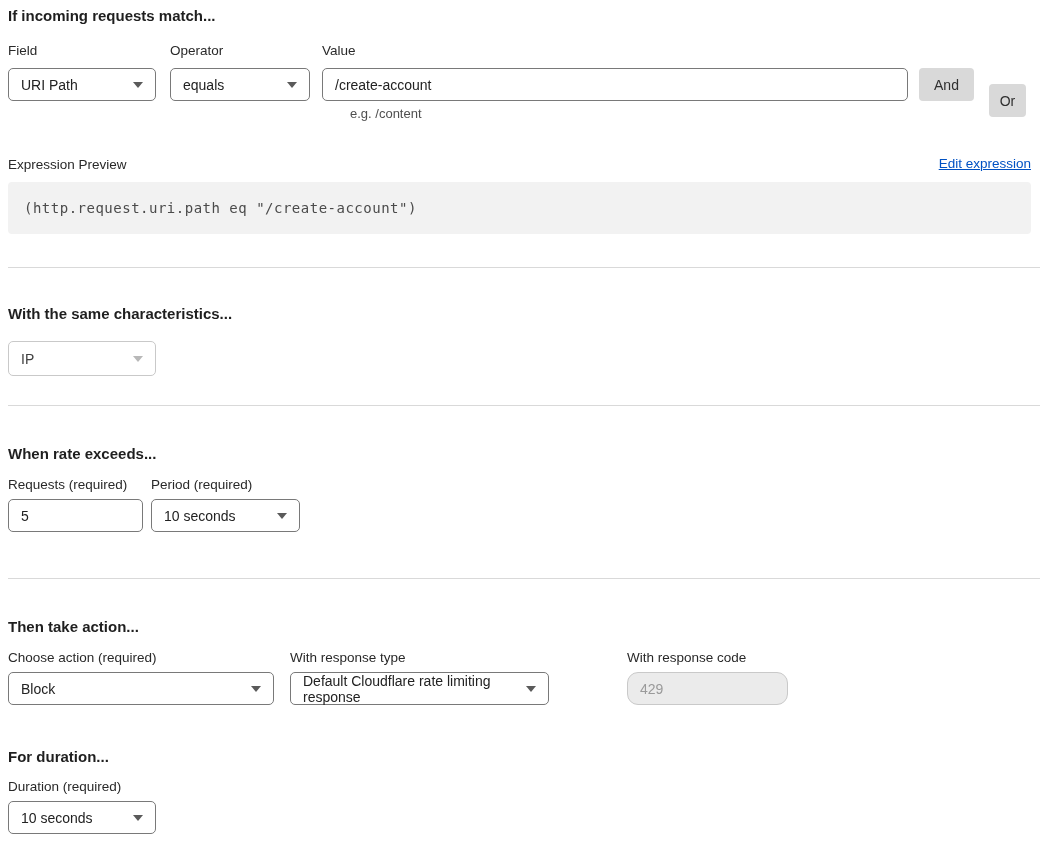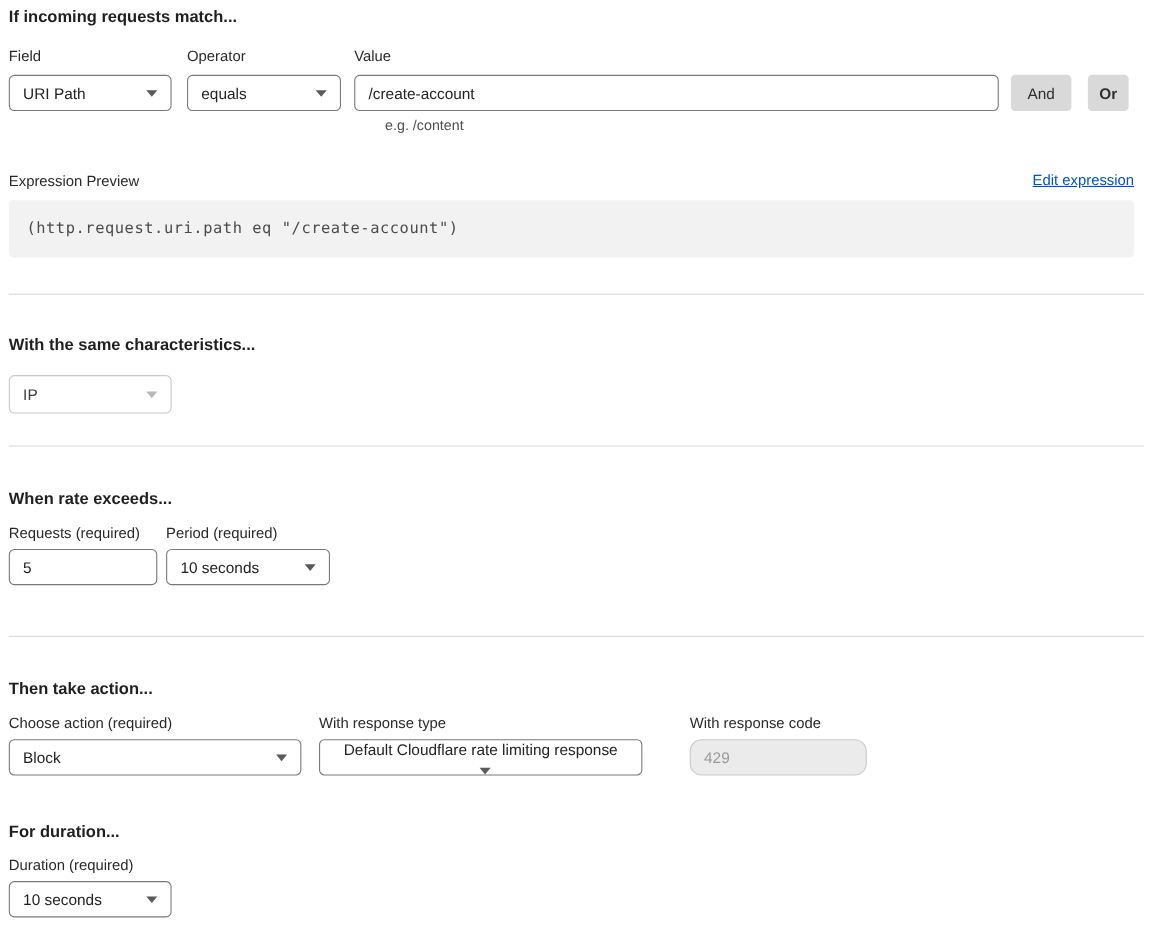--- a/index.html
+++ b/index.html
@@ -63,21 +63,21 @@
   <div class="abs control select" style="left:170px; top:68px; width:140px;">
     <span>equals</span>
     <span class="caret"></span>
   </div>
 
   <div class="abs control" style="left:322px; top:68px; width:586px;">
     <span>/create-account</span>
   </div>
 
   <button class="abs btn" style="left:919px; top:68px; width:55px;">And</button>
-  <button class="abs btn" style="left:989px; top:68px; width:37px;font-weight:bold;">Or</button>
+  <button class="abs btn" style="left:989px; top:84px; width:37px;">Or</button>
 
   <div class="abs hint" style="left:322px; top:106px;">e.g. /content</div>
 
   <div class="abs lbl" style="left:8px; top:157px;">Expression Preview</div>
   <a class="abs link" style="top:156px; right:17px;">Edit expression</a>
 
   <div class="abs codeblock" style="left:8px; top:182px; width:1023px; height:52px;">
     <span>(http.request.uri.path eq "/create-account")</span>
   </div>
 
@@ -112,21 +112,21 @@
 
   <div class="abs lbl" style="left:8px; top:650px;">Choose action (required)</div>
   <div class="abs lbl" style="left:290px; top:650px;">With response type</div>
   <div class="abs lbl" style="left:627px; top:650px;">With response code</div>
 
   <div class="abs control select" style="left:8px; top:672px; width:266px;">
     <span>Block</span>
     <span class="caret"></span>
   </div>
 
-  <div class="abs control select" style="left:290px; top:672px; width:294px;flex-direction:column;">
+  <div class="abs control select" style="left:290px; top:672px; width:259px;">
     <span>Default Cloudflare rate limiting response</span>
     <span class="caret"></span>
   </div>
 
   <div class="abs control disabled-input" style="left:627px; top:672px; width:161px;border-radius:11px;">
     <span>429</span>
   </div>
 
   <div class="abs sec-title" style="left:8px; top:748px;">For duration...</div>
 

